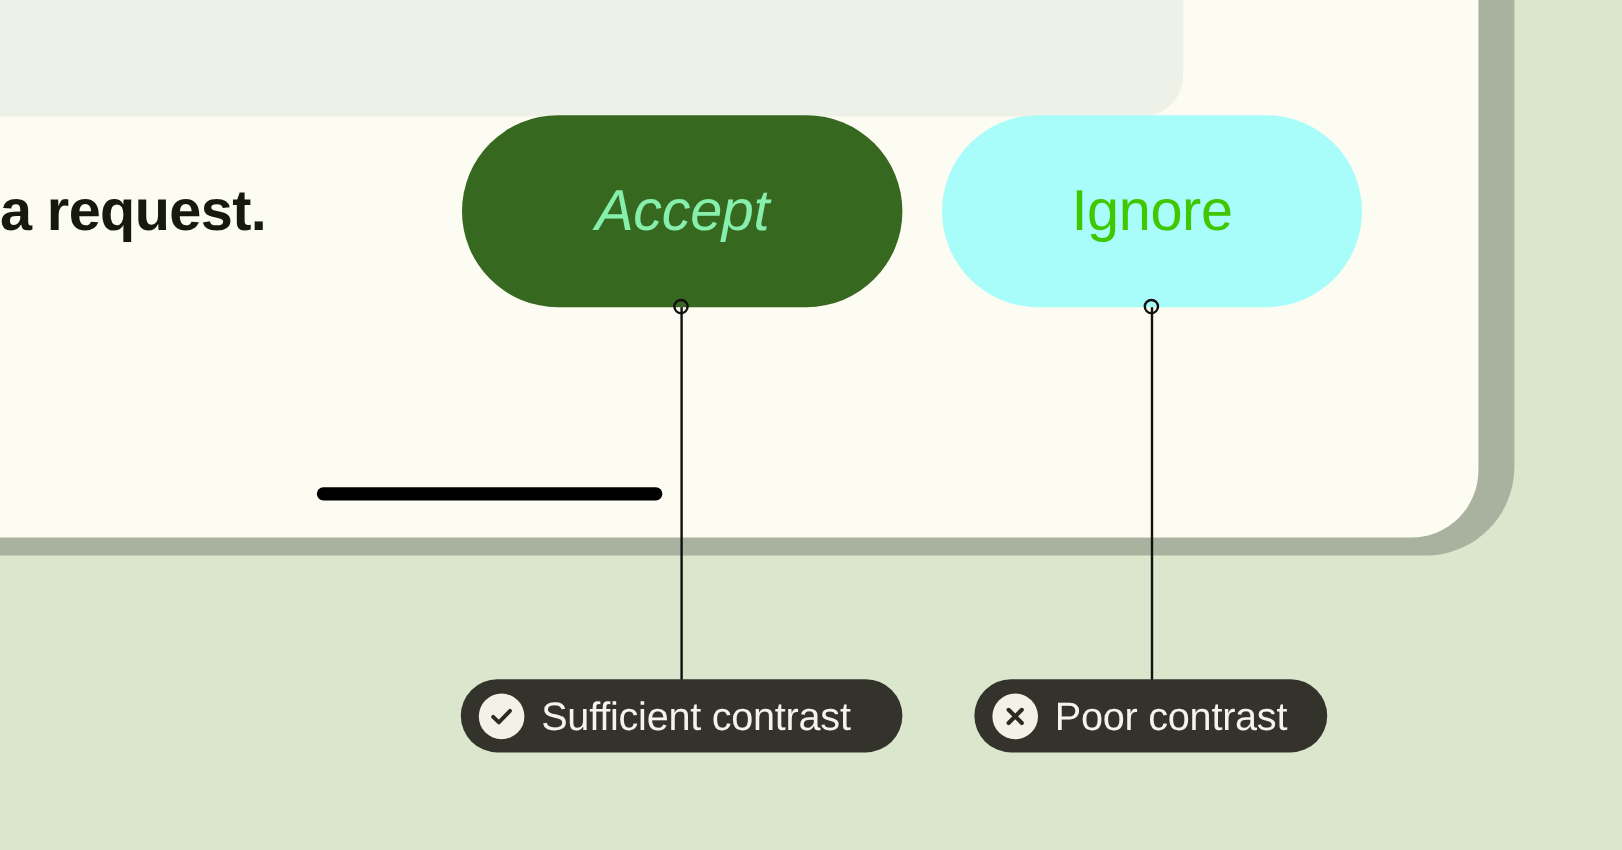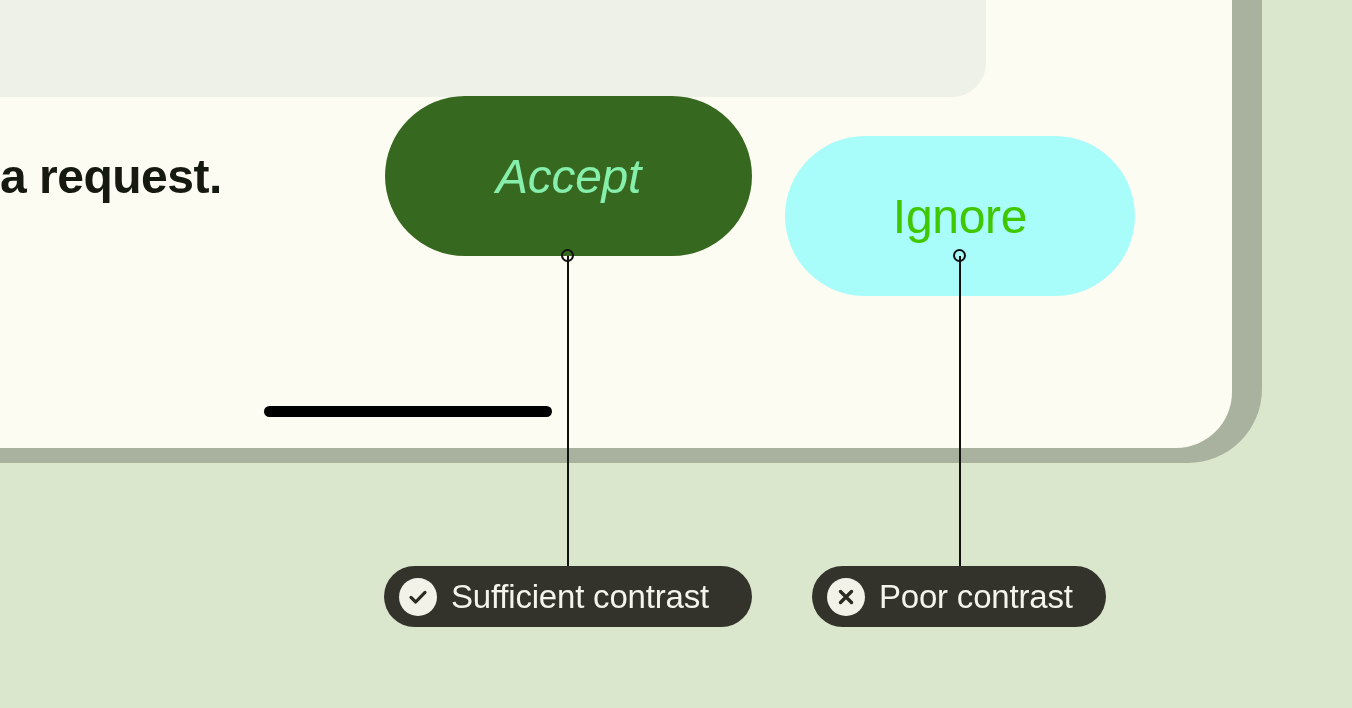--- a/index.html
+++ b/index.html
@@ -92,21 +92,20 @@
     width: 367px;
     background: #36681f;
     color: #86efac;
     font-style: italic;
   }
   .btn-ignore {
     left: 785px;
     width: 350px;
     background: #a8fcfa;
     color: #3fc700;
-    margin-top: 40px;
   }
 
   
   .home-indicator {
     position: absolute;
     left: 264px;
     top: 406px;
     width: 288px;
     height: 11px;
     background: #000000;

